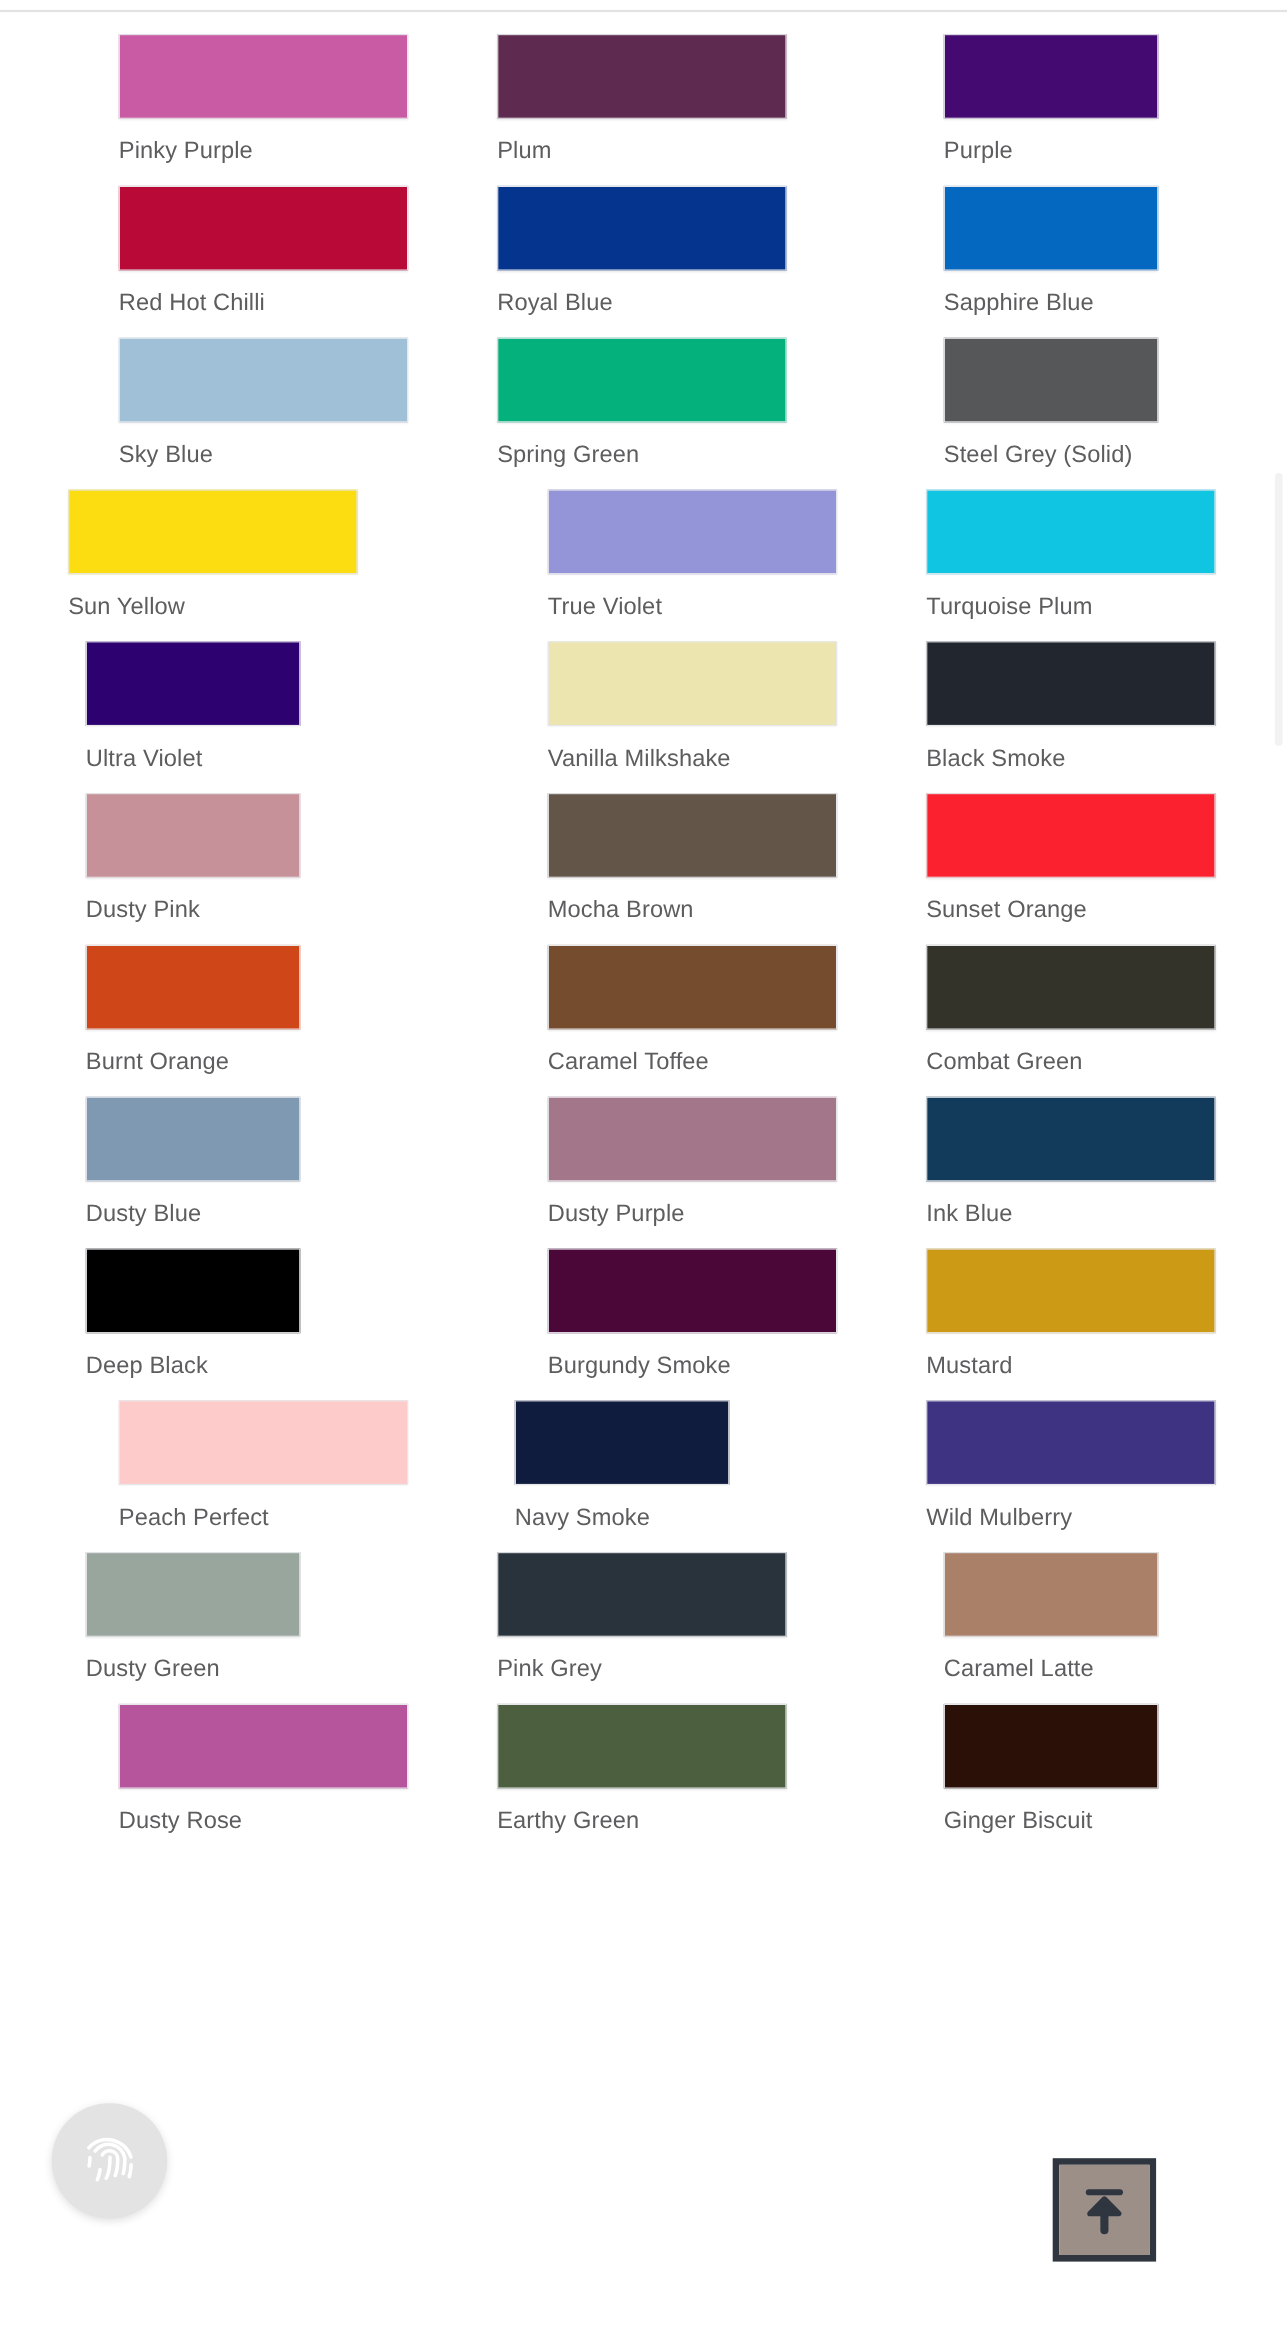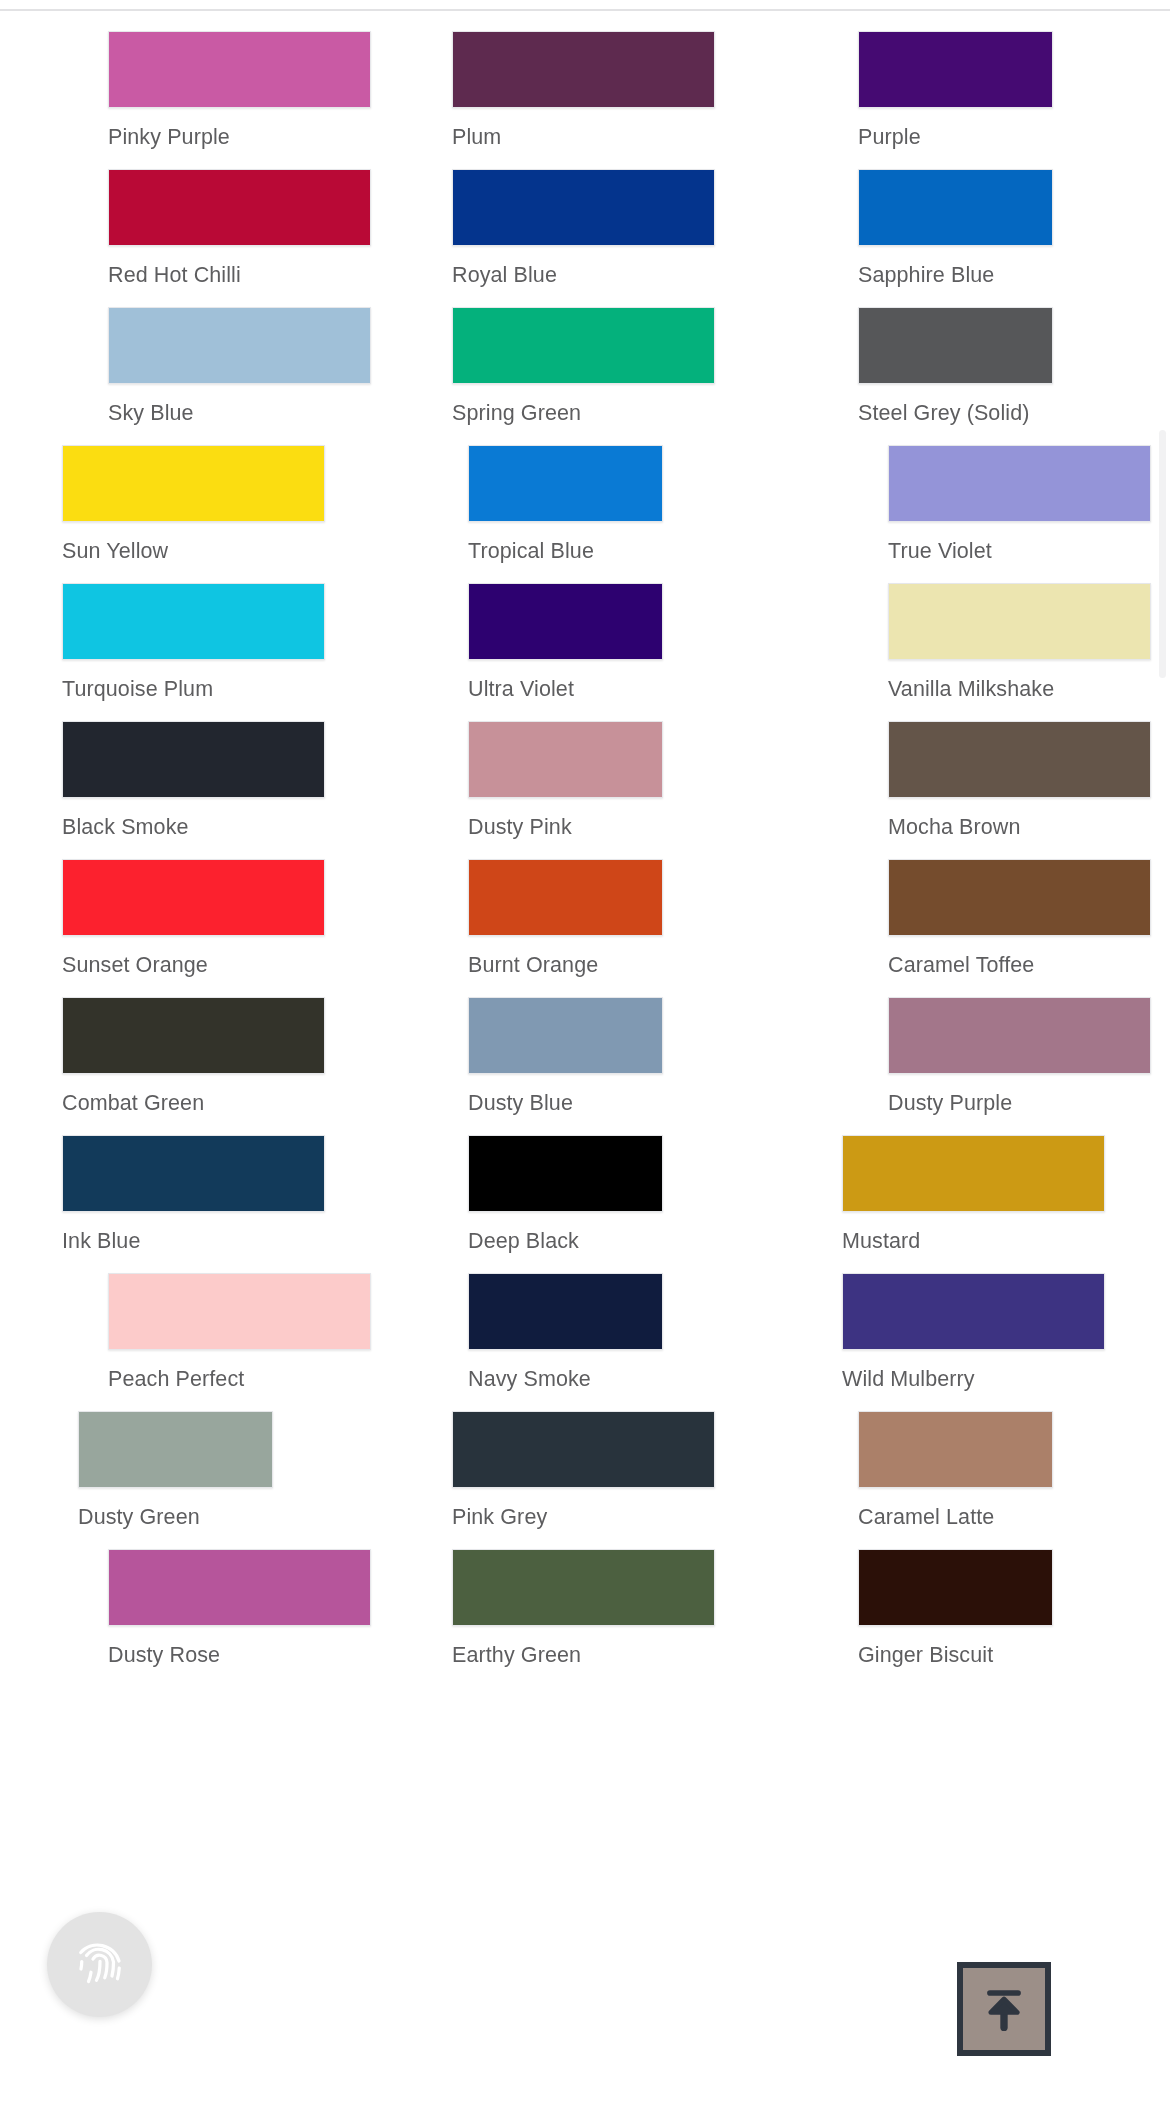--- a/index.html
+++ b/index.html
@@ -179,24 +179,20 @@
           <div class="swatch-label">Spring Green</div>
         </div>
         <div class="swatch-cell col-2">
           <div class="swatch-chip" style="background: rgb(86, 87, 89);"></div>
           <div class="swatch-label">Steel Grey (Solid)</div>
         </div>
         <div class="swatch-cell col-1">
           <div class="swatch-chip" style="background: rgb(251, 221, 17);"></div>
           <div class="swatch-label">Sun Yellow</div>
         </div>
-        <div class="swatch-cell col-2">
-          <div class="swatch-chip" style="background: rgb(10, 122, 212);"></div>
-          <div class="swatch-label">Tropical Blue</div>
-        </div>
         <div class="swatch-cell col-0">
           <div class="swatch-chip" style="background: rgb(148, 148, 216);"></div>
           <div class="swatch-label">True Violet</div>
         </div>
         <div class="swatch-cell col-1">
           <div class="swatch-chip" style="background: rgb(15, 197, 226);"></div>
           <div class="swatch-label">Turquoise Plum</div>
         </div>
         <div class="swatch-cell col-2">
           <div class="swatch-chip" style="background: rgb(45, 1, 112);"></div>
@@ -242,20 +238,24 @@
           <div class="swatch-chip" style="background: rgb(163, 118, 138);"></div>
           <div class="swatch-label">Dusty Purple</div>
         </div>
         <div class="swatch-cell col-1">
           <div class="swatch-chip" style="background: rgb(18, 58, 90);"></div>
           <div class="swatch-label">Ink Blue</div>
         </div>
         <div class="swatch-cell col-2">
           <div class="swatch-chip" style="background: rgb(0, 0, 0);"></div>
           <div class="swatch-label">Deep Black</div>
+        </div>
+        <div class="swatch-cell col-0">
+          <div class="swatch-chip" style="background: rgb(76, 7, 57);"></div>
+          <div class="swatch-label">Burgundy Smoke</div>
         </div>
         <div class="swatch-cell col-1">
           <div class="swatch-chip" style="background: rgb(204, 154, 20);"></div>
           <div class="swatch-label">Mustard</div>
         </div>
         <div class="swatch-cell col-0">
           <div class="swatch-chip" style="background: rgb(252, 203, 202);"></div>
           <div class="swatch-label">Peach Perfect</div>
         </div>
         <div class="swatch-cell col-2">

